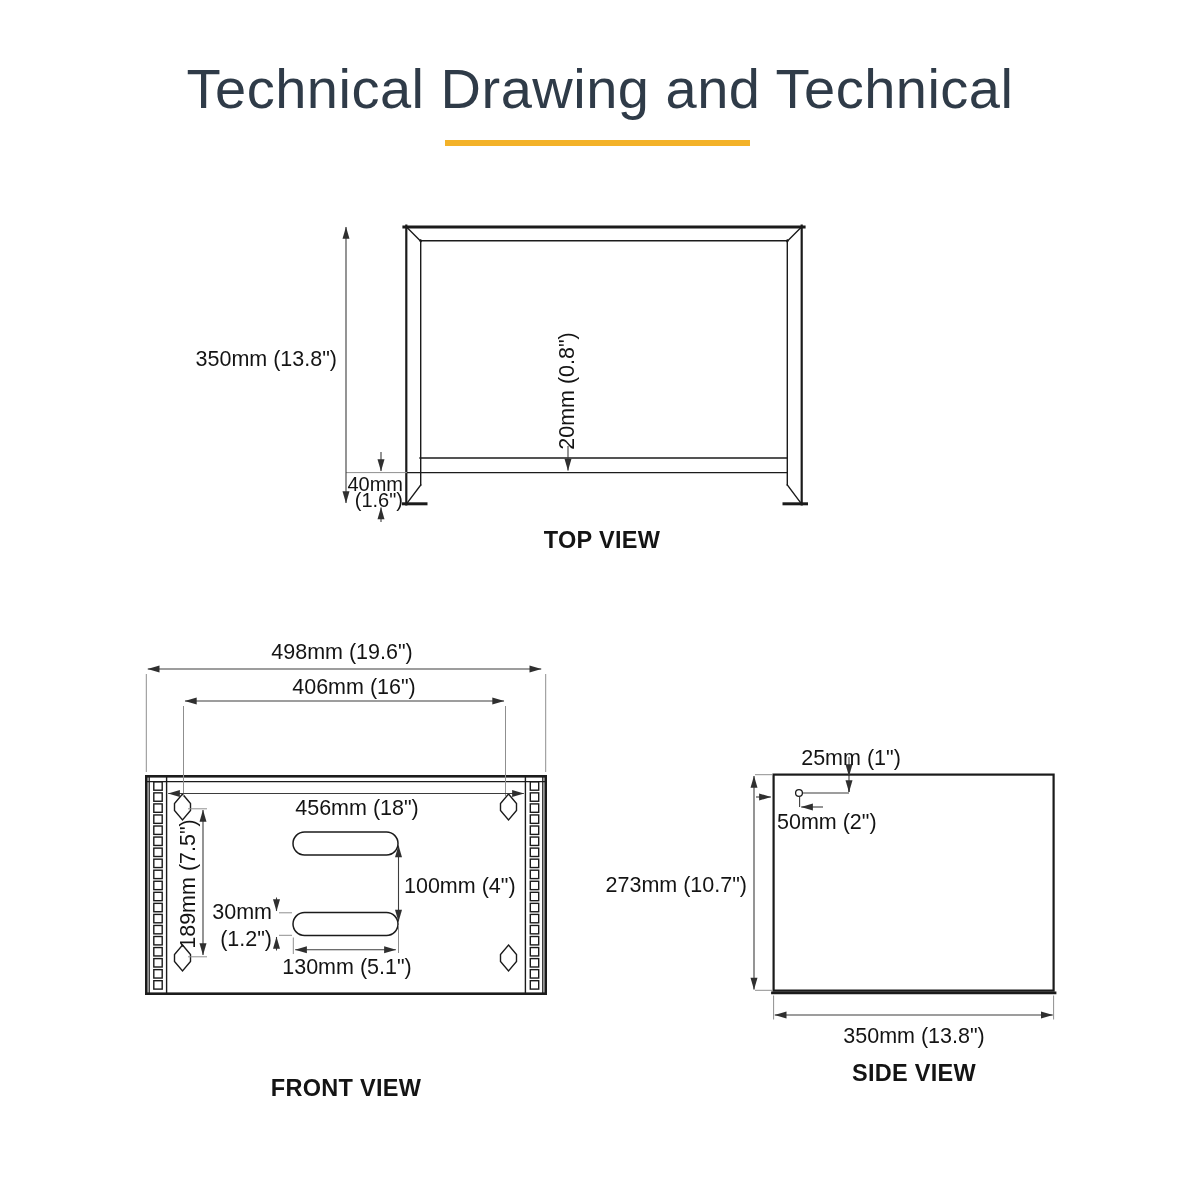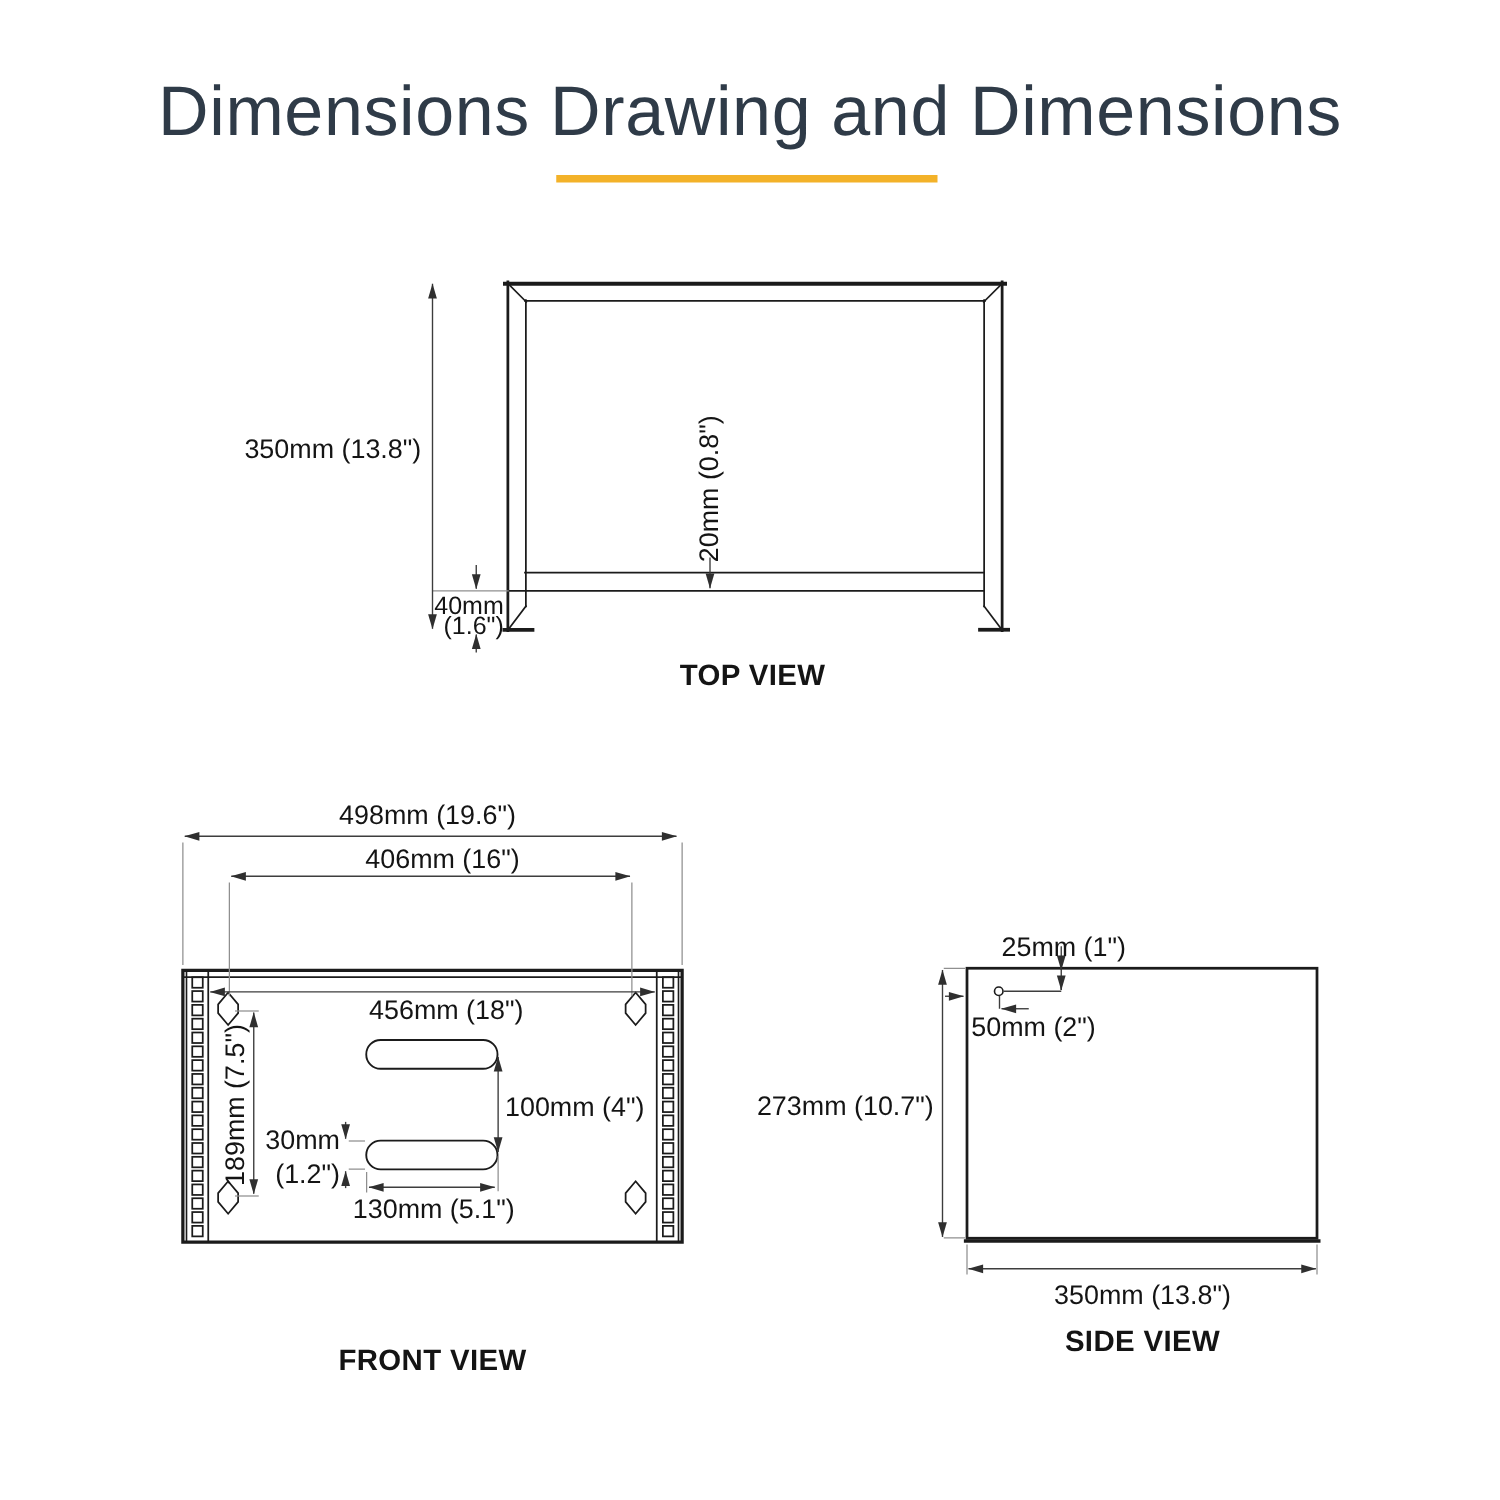--- a/index.html
+++ b/index.html
@@ -33,21 +33,21 @@
   svg text{
     font-family:"Liberation Sans",sans-serif;
     font-size:21.5px;fill:#141414;
   }
   svg text.sm{font-size:20px;}
   svg text.viewlabel{font-size:23.5px;font-weight:600;letter-spacing:0.3px;}
 </style>
 </head>
 <body>
 
-<h1 class="page-title">Dimensions Drawing and Dimensions</h1>
+<h1 class="page-title">Technical Drawing and Technical</h1>
 <div class="title-rule"></div>
 
 <svg class="drawing" width="1200" height="1200" viewBox="0 0 1200 1200">
   <defs>
     <marker id="ar" viewBox="0 0 13 9" markerWidth="13" markerHeight="9" refX="12.3" refY="4.5" orient="auto-start-reverse" markerUnits="userSpaceOnUse">
       <path d="M0.6,1 L12.6,4.5 L0.6,8 Z" fill="#2f2f2f"></path>
     </marker>
   </defs>
 
   <g>

